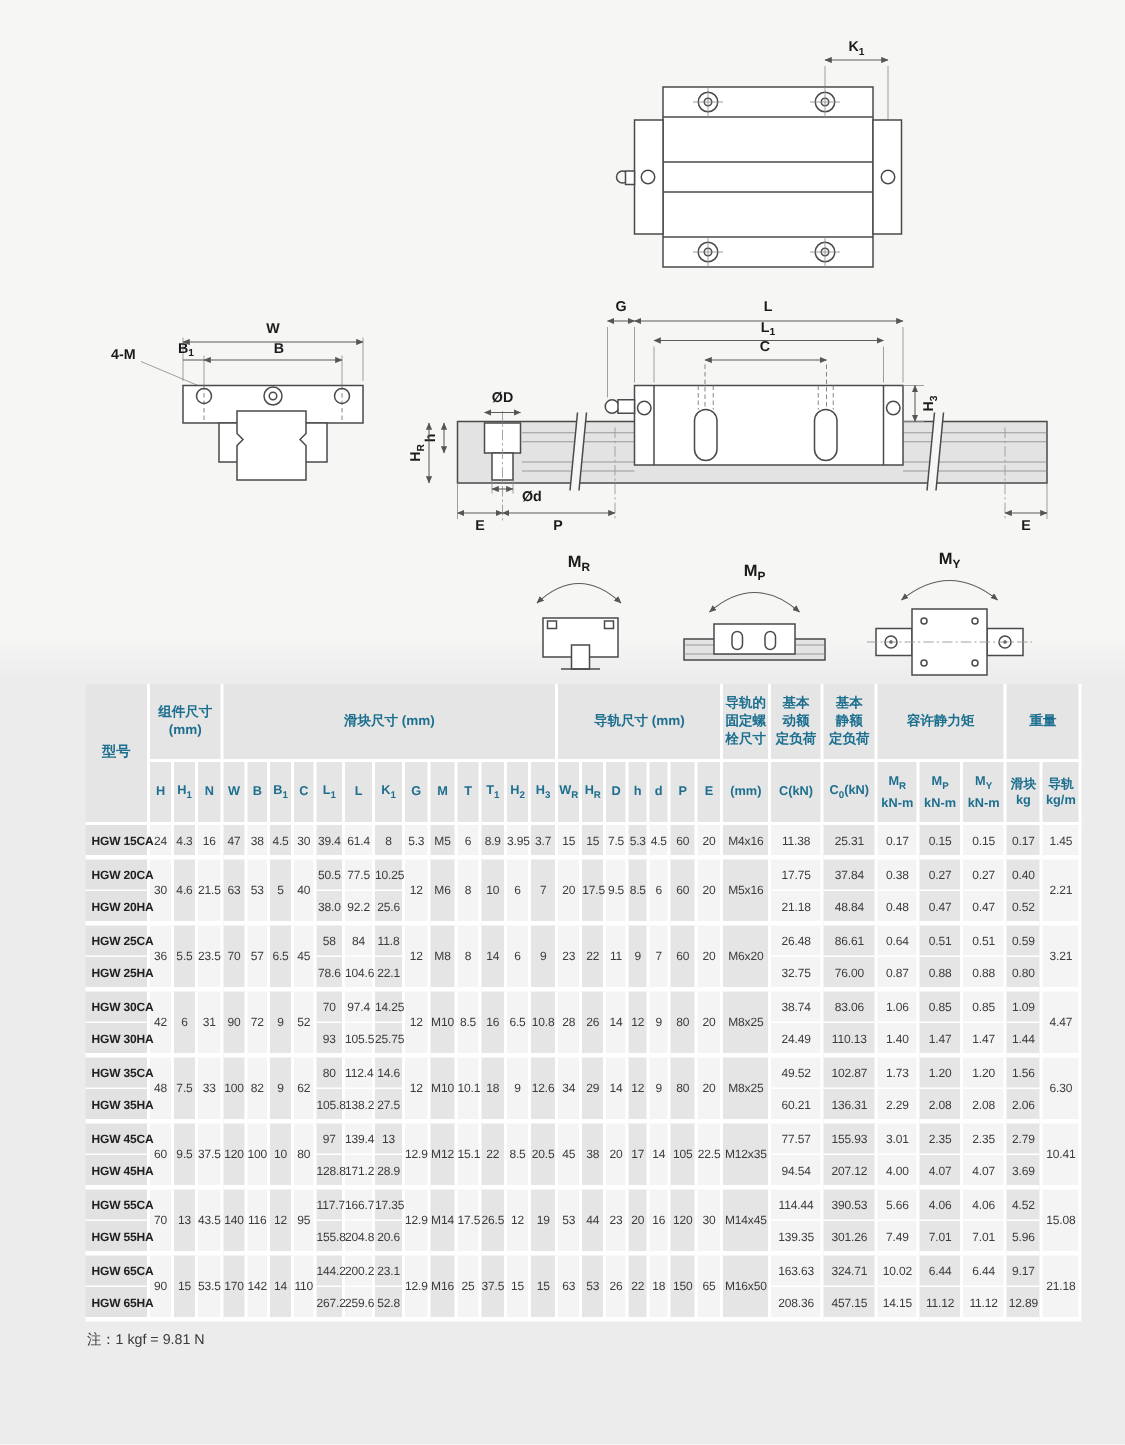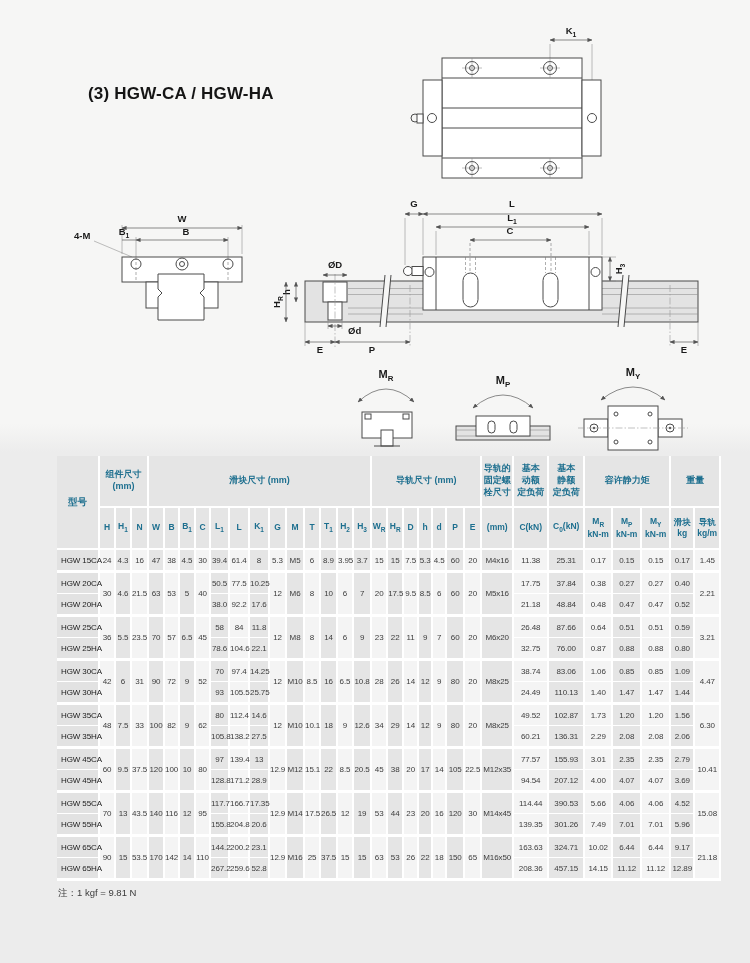--- a/index.html
+++ b/index.html
@@ -15,21 +15,21 @@
   th{background:#e5e5e5;color:var(--teal,#1d6f8f);font-weight:700;border-right:2px solid #fff;border-bottom:2px solid #fff;
      text-align:center;vertical-align:middle;padding:0;line-height:1.3;font-family:"Liberation Sans",sans-serif}
   th.hg{font-size:9px;height:50px}
   th.hs{font-size:8.5px;height:40px}
   th.model-h{font-size:9.5px}
   td{font-size:8px;color:#3c3c3c;text-align:center;vertical-align:middle;border-right:2px solid #fff;
      border-bottom:1px solid #fff;height:20px;padding:0;white-space:nowrap;letter-spacing:-.1px}
   td.gb{border-bottom:3px solid #fff}
   td.c-dark{background:#e5e5e5}
   td.c-light{background:#f4f4f4}
-  td.c-model{background:#e2e2e2;text-align:center;padding-left:4px;font-weight:400;color:#202020}
+  td.c-model{background:#e2e2e2;text-align:center;padding-left:4px;font-weight:700;color:#202020}
   sub{font-size:6px}
   th sub{font-size:6.5px}
   
   .ln{fill:none;stroke:#4a4a4a;stroke-width:1}
   .lnf{fill:#fff;stroke:#4a4a4a;stroke-width:1}
   .lng{fill:#e3e3e3;stroke:#4a4a4a;stroke-width:1}
   .dim{stroke:#5a5a5a;stroke-width:.7;fill:none}
   .ext{stroke:#8a8a8a;stroke-width:.55;fill:none}
   .cl{stroke:#999;stroke-width:.6;stroke-dasharray:7 2 1.5 2;fill:none}
   .dsh{stroke:#777;stroke-width:.6;stroke-dasharray:3 2;fill:none}
@@ -43,21 +43,20 @@
 <div class="page">
 
   <svg width="0" height="0" class="abs">
     <defs>
       <marker id="ar" markerWidth="7" markerHeight="6" refX="6.5" refY="3" orient="auto-start-reverse">
         <path d="M0,0 L7,3 L0,6 Z" fill="#555"></path>
       </marker>
     </defs>
   </svg>
 
-  <div class="title">(3) HGW-CA / HGW-HA</div>
 
   <svg class="abs" style="left:408px;top:22px" width="265" height="170">
     <text class="dtxt" x="163" y="12"><tspan>K</tspan><tspan dy="2.6" font-size="72%">1</tspan></text>
     <line class="dim" x1="142" y1="18" x2="184" y2="18" marker-start="url(#ar)" marker-end="url(#ar)"></line>
     <line class="ext" x1="142" y1="22" x2="142" y2="42"></line>
     <line class="ext" x1="184" y1="22" x2="184" y2="90"></line>
     <rect class="lnf" x="34" y="36" width="140" height="120"></rect>
     <line class="ln" x1="34" y1="56" x2="174" y2="56"></line>
     <line class="ln" x1="34" y1="86" x2="174" y2="86"></line>
     <line class="ln" x1="34" y1="106" x2="174" y2="106"></line>
@@ -402,21 +401,21 @@
           <td class="c-light">0.38</td>
           <td class="c-dark">0.27</td>
           <td class="c-light">0.27</td>
           <td class="c-dark">0.40</td>
           <td class="c-light gb" rowspan="2">2.21</td>
         </tr>
         <tr>
           <td class="c-model gb">HGW 20HA</td>
           <td class="c-dark gb">38.0</td>
           <td class="c-light gb">92.2</td>
-          <td class="c-dark gb">17.6</td>
+          <td class="c-dark gb">25.6</td>
           <td class="c-light gb">21.18</td>
           <td class="c-dark gb">48.84</td>
           <td class="c-light gb">0.48</td>
           <td class="c-dark gb">0.47</td>
           <td class="c-light gb">0.47</td>
           <td class="c-dark gb">0.52</td>
         </tr>
         <tr>
           <td class="c-model">HGW 25CA</td>
           <td class="c-light gb" rowspan="2">36</td>
@@ -437,21 +436,21 @@
           <td class="c-dark gb" rowspan="2">9</td>
           <td class="c-light gb" rowspan="2">23</td>
           <td class="c-dark gb" rowspan="2">22</td>
           <td class="c-light gb" rowspan="2">11</td>
           <td class="c-dark gb" rowspan="2">9</td>
           <td class="c-light gb" rowspan="2">7</td>
           <td class="c-dark gb" rowspan="2">60</td>
           <td class="c-light gb" rowspan="2">20</td>
           <td class="c-dark gb" rowspan="2">M6x20</td>
           <td class="c-light">26.48</td>
-          <td class="c-dark">87.66</td>
+          <td class="c-dark">86.61</td>
           <td class="c-light">0.64</td>
           <td class="c-dark">0.51</td>
           <td class="c-light">0.51</td>
           <td class="c-dark">0.59</td>
           <td class="c-light gb" rowspan="2">3.21</td>
         </tr>
         <tr>
           <td class="c-model gb">HGW 25HA</td>
           <td class="c-dark gb">78.6</td>
           <td class="c-light gb">104.6</td>

